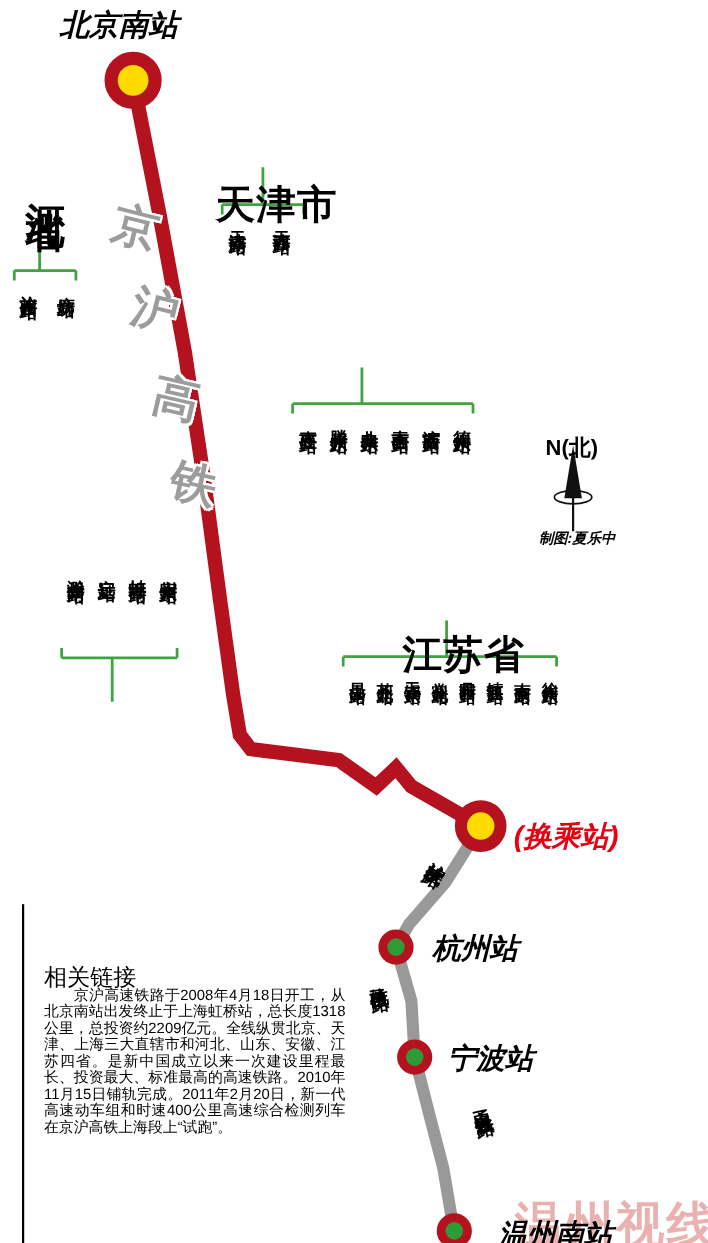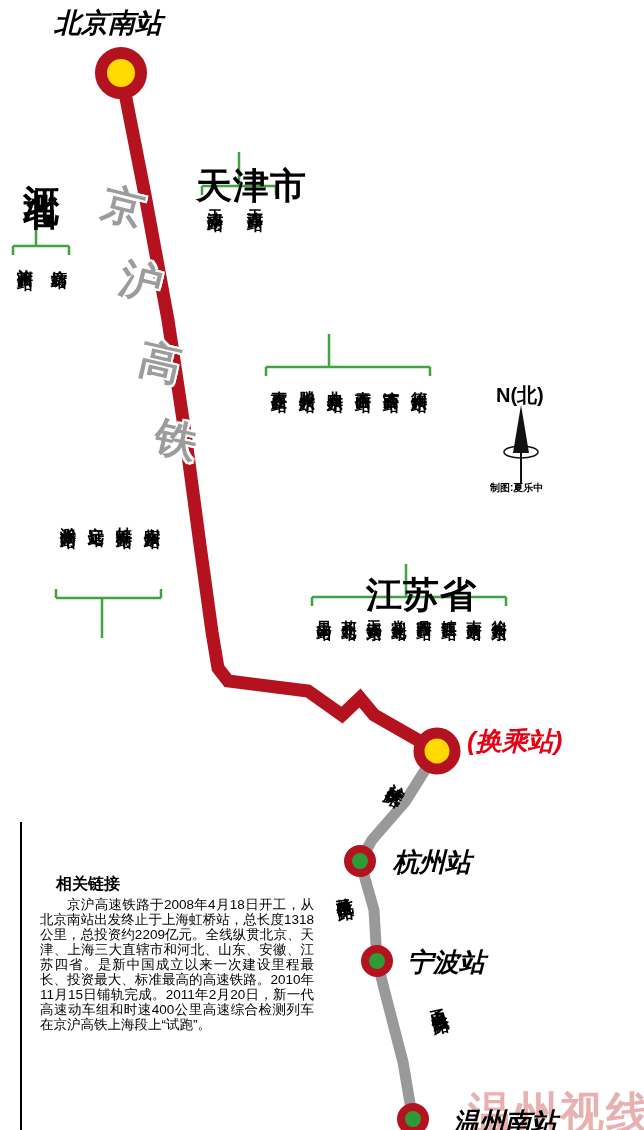--- a/index.html
+++ b/index.html
@@ -20,23 +20,23 @@
   .route-char{
     position:absolute;z-index:2;font-size:42px;font-weight:bold;color:#9c9c9c;line-height:1;
     text-shadow:-2px 0 0 #fff,2px 0 0 #fff,0 -2px 0 #fff,0 2px 0 #fff,
                 -2px -2px 0 #fff,2px 2px 0 #fff,-2px 2px 0 #fff,2px -2px 0 #fff;
   }
   .rail-label{
     position:absolute;z-index:3;writing-mode:vertical-rl;text-orientation:upright;
     font-size:17px;font-weight:bold;letter-spacing:2px;transform-origin:50% 0;white-space:nowrap;
   }
   .compass-label{position:absolute;z-index:3;font-size:20px;font-weight:bold;}
-  .credit{position:absolute;z-index:3;font-size:10px;font-weight:bold;}
+  .credit{position:absolute;z-index:3;font-size:13px;font-weight:bold;font-style:italic;}
   .info-rule{position:absolute;z-index:3;left:20px;top:822px;width:2px;height:308px;background:#000;}
-  .info-heading{position:absolute;z-index:3;left:56px;top:874px;font-size:16px;font-weight:bold;}
+  .info-heading{position:absolute;z-index:3;left:40px;top:874px;font-size:21px;font-weight:normal;}
   .info-body{
     position:absolute;z-index:3;left:40px;top:897px;width:274px;
     font-size:13.5px;line-height:15px;text-align:justify;text-indent:2em;
   }
   .watermark{
     position:absolute;z-index:2;left:468px;top:1084px;font-size:44px;font-weight:bold;
     color:#c73333;opacity:.38;letter-spacing:2px;white-space:nowrap;
   }
 </style>
 </head>
@@ -68,21 +68,21 @@
     <circle cx="377" cy="961" r="12" fill="#2e9b37" stroke="#b5121f" stroke-width="8"></circle>
     <circle cx="413" cy="1119" r="12" fill="#2e9b37" stroke="#b5121f" stroke-width="8"></circle>
   </svg>
 
   <span class="route-char" style="left:102px;top:186px;transform:rotate(14deg)">京</span>
   <span class="route-char" style="left:120px;top:261px;transform:rotate(14deg)">沪</span>
   <span class="route-char" style="left:139px;top:342px;transform:rotate(13deg)">高</span>
   <span class="route-char" style="left:155px;top:419px;transform:rotate(12deg)">铁</span>
 
   <div class="st-label" style="left:54px;top:5px;font-size:27px">北京南站</div>
-  <div class="st-label transfer" style="left:467px;top:724px">(换乘站)</div>
+  <div class="st-label transfer" style="left:467px;top:743px">(换乘站)</div>
   <div class="st-label" style="left:393px;top:845px">杭州站</div>
   <div class="st-label" style="left:407px;top:945px">宁波站</div>
   <div class="st-label" style="left:453px;top:1105px">温州南站</div>
 
   <div class="plabel vlabel" style="left:16px;top:116px">河北省</div>
   <div class="plabel" style="left:196px;top:122px">天津市</div>
   <div class="plabel" style="left:366px;top:531px">江苏省</div>
 
   <span class="vcol" style="left:14px;top:256px">沧州西站</span>
   <span class="vcol" style="left:48px;top:256px">廊坊站</span>
@@ -108,21 +108,21 @@
   <span class="vcol js" style="left:389px;top:608px">常州北站</span>
   <span class="vcol js" style="left:414px;top:608px">丹阳西站</span>
   <span class="vcol js" style="left:439px;top:608px">镇江西站</span>
   <span class="vcol js" style="left:464px;top:608px">南京南站</span>
   <span class="vcol js" style="left:489px;top:608px">徐州东站</span>
 
   <span class="rail-label" style="left:396px;top:774px;transform:rotate(30deg)">沪杭铁路</span>
   <span class="rail-label" style="left:330px;top:884px;transform:rotate(-8deg)">杭甬铁路</span>
   <span class="rail-label" style="left:423px;top:996px;transform:rotate(-12deg)">甬台温铁路</span>
 
-  <div class="compass-label" style="left:496px;top:382px">N(北)</div>
+  <div class="compass-label" style="left:496px;top:394px">N(北)</div>
   <div class="credit" style="left:490px;top:481px">制图:夏乐中</div>
 
   <div class="info-rule"></div>
   <div class="info-heading">相关链接</div>
   <div class="info-body">京沪高速铁路于2008年4月18日开工，从北京南站出发终止于上海虹桥站，总长度1318公里，总投资约2209亿元。全线纵贯北京、天津、上海三大直辖市和河北、山东、安徽、江苏四省。是新中国成立以来一次建设里程最长、投资最大、标准最高的高速铁路。2010年11月15日铺轨完成。2011年2月20日，新一代高速动车组和时速400公里高速综合检测列车在京沪高铁上海段上“试跑”。</div>
 
   <div class="watermark">温州视线</div>
 
 </div>
 

